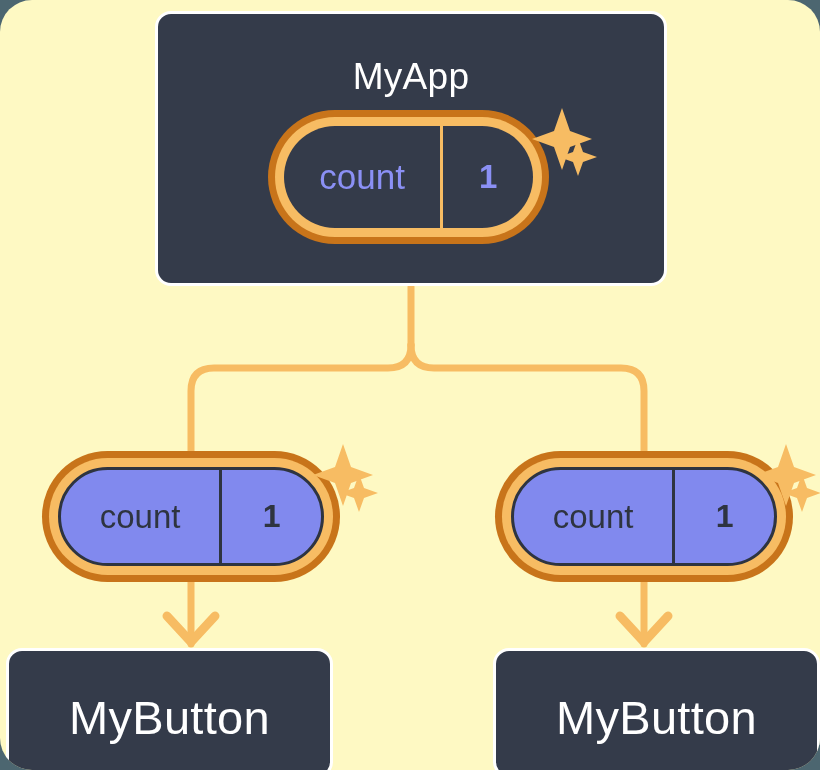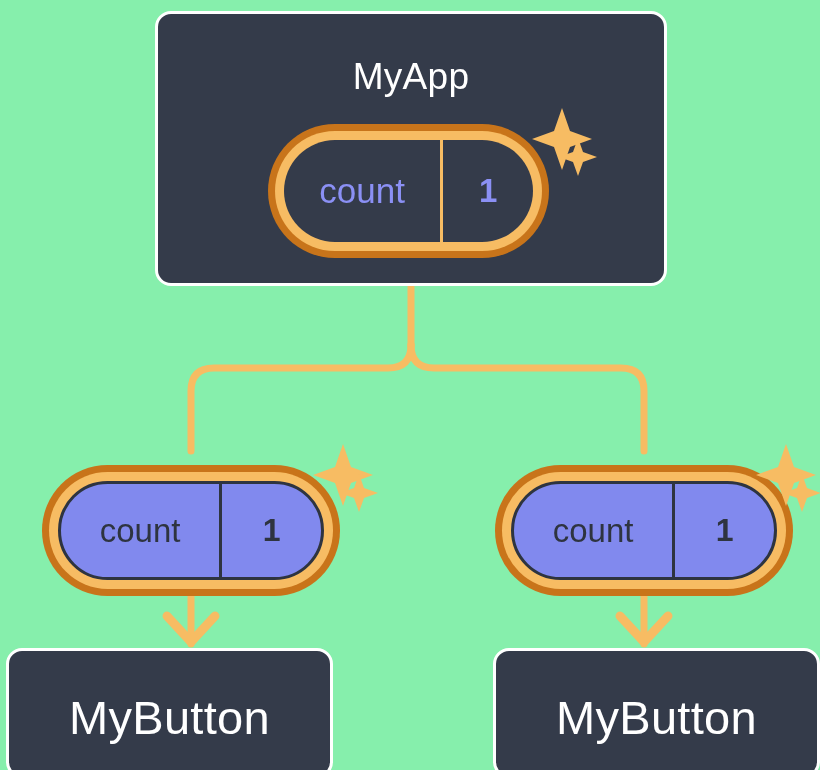--- a/index.html
+++ b/index.html
@@ -4,23 +4,24 @@
 <style>
   html, body {
     margin: 0;
     padding: 0;
     background: #4c6670;
   }
   #stage {
     position: relative;
     width: 820px;
     height: 770px;
-    background: #86efac;
+    background: #fef9c3;
     overflow: hidden;
     font-family: "Liberation Sans", "DejaVu Sans", sans-serif;
+    border-radius: 32px;
   }
 
   
   #connectors {
     position: absolute;
     left: 0; top: 0;
     width: 820px; height: 770px;
     pointer-events: none;
   }
   #sparkles {
@@ -80,21 +81,20 @@
   }
 
   
   .pill {
     position: absolute;
     box-sizing: border-box;
     border-radius: 999px;
     z-index: 4;
     display: flex;
     align-items: center;
-    margin-top: 14px;
   }
   
   .pill-outer {
     background: #c8741a;
     padding: 7px;
   }
   
   .pill-mid {
     background: #f7bc63;
     border-radius: 999px;

